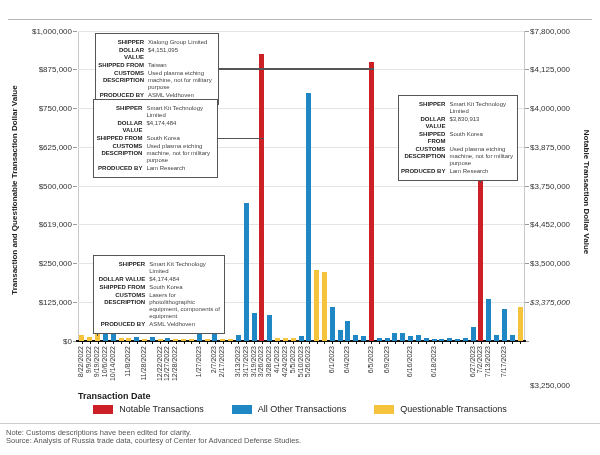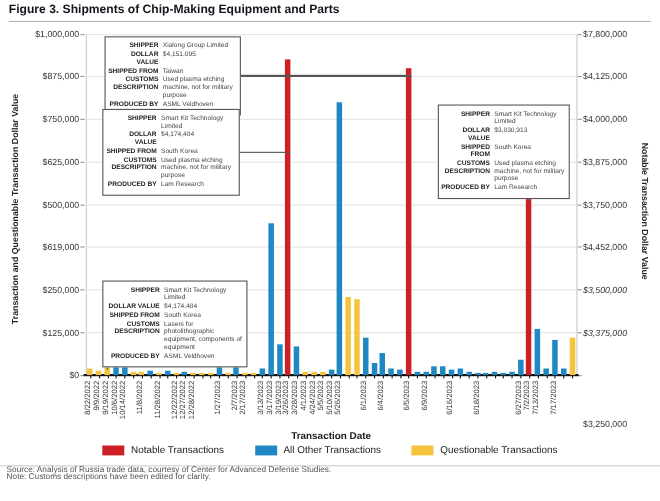--- a/index.html
+++ b/index.html
@@ -12,61 +12,60 @@
   .axis-baseline{position:absolute;height:2px;background:#111;}
   .ytick{position:absolute;font-size:8px;color:#333;white-space:nowrap;}
   .ytick.left{text-align:right;width:60px;}
   .ytick-dash{position:absolute;width:4px;height:1px;background:#999;}
   .yaxis-title{position:absolute;font-size:8px;font-weight:bold;color:#222;white-space:nowrap;}
   #ylab-left{left:14px;top:190px;transform:translate(-50%,-50%) rotate(-90deg);}
   #ylab-right{left:586px;top:192px;transform:translate(-50%,-50%) rotate(90deg);}
   .bar{position:absolute;bottom:0;}
   .xtickmark{position:absolute;width:1px;height:3px;background:#111;}
   .xlabel{position:absolute;font-size:7px;color:#333;writing-mode:vertical-rl;transform:rotate(180deg);white-space:nowrap;letter-spacing:0px;}
-  .xaxis-title{position:absolute;left:78px;width:446px;top:391px;text-align:center;font-size:9px;font-weight:bold;color:#1a1a1a;}
+  .xaxis-title{position:absolute;left:78px;width:446px;top:391px;text-align:left;font-size:9px;font-weight:bold;color:#1a1a1a;}
   .legend{position:absolute;left:0;right:0;top:404px;display:flex;justify-content:center;gap:28px;align-items:flex-end;}
   .legend-item{display:flex;align-items:center;gap:6px;}
   .legend-swatch{width:20px;height:9px;display:inline-block;}
   .legend-label{font-size:9px;color:#222;}
   .footer-rule{position:absolute;left:0;right:0;top:423px;height:1px;background:#cccccc;}
   .note{position:absolute;left:6px;font-size:7.5px;color:#555;}
   #note1{top:428px;}
-  #note2{top:422px;}
+  #note2{top:436px;}
   .annbox{position:absolute;background:#ffffff;border:1.5px solid #555;z-index:6;padding:4px 5px 4px 2px;box-sizing:border-box;}
   .annrow{display:grid;grid-template-columns:40% 60%;column-gap:4px;margin:1px 0;}
   .annlabel{font-size:6px;font-weight:bold;color:#222;text-align:right;line-height:7px;}
   .annval{font-size:6px;color:#444;line-height:7px;}
   .leader{position:absolute;background:#555;z-index:5;}
 </style>
 </head>
 <body>
 
 <div id="chart">
-  <div class="fig-title">Figure 3. Shipments of Chip-Making Equipment and Parts</div>
   <div class="title-rule"></div>
 
   <div class="yaxis-title" id="ylab-left">Transaction and Questionable Transaction Dollar Value</div>
   <div class="yaxis-title" id="ylab-right">Notable Transaction Dollar Value</div>
 
   <div id="plotlayer">
       <div class="plot-edge" style="left: 78px; top: 31px; height: 310px;"></div>
       <div class="plot-edge" style="left: 524px; top: 31px; height: 310px;"></div>
       <div class="ytick left" style="left: 12px; top: 336.5px;">$0</div>
       <div class="ytick-dash" style="left: 73px; top: 340.5px;"></div>
       <div class="ytick" style="left: 530px; top: 336.5px; margin-top: 44px;">$3,250,000</div>
       <div class="ytick-dash" style="left: 525px; top: 340.5px;"></div>
       <div class="gridline" style="left: 78px; width: 446px; top: 301.75px;"></div>
       <div class="ytick left" style="left: 12px; top: 297.75px;">$125,000</div>
       <div class="ytick-dash" style="left: 73px; top: 301.75px;"></div>
       <div class="ytick" style="left: 530px; top: 297.75px; font-style: italic;">$3,375,000</div>
       <div class="ytick-dash" style="left: 525px; top: 301.75px;"></div>
       <div class="gridline" style="left: 78px; width: 446px; top: 263px;"></div>
       <div class="ytick left" style="left: 12px; top: 259px;">$250,000</div>
       <div class="ytick-dash" style="left: 73px; top: 263px;"></div>
-      <div class="ytick" style="left: 530px; top: 259px; font-style: italic;">$3,500,000</div>
+      <div class="ytick" style="left: 530px; top: 259px;">$3,500,000</div>
       <div class="ytick-dash" style="left: 525px; top: 263px;"></div>
       <div class="gridline" style="left: 78px; width: 446px; top: 224.25px;"></div>
       <div class="ytick left" style="left: 12px; top: 220.25px;">$619,000</div>
       <div class="ytick-dash" style="left: 73px; top: 224.25px;"></div>
       <div class="ytick" style="left: 530px; top: 220.25px;">$4,452,000</div>
       <div class="ytick-dash" style="left: 525px; top: 224.25px;"></div>
       <div class="gridline" style="left: 78px; width: 446px; top: 185.5px;"></div>
       <div class="ytick left" style="left: 12px; top: 181.5px;">$500,000</div>
       <div class="ytick-dash" style="left: 73px; top: 185.5px;"></div>
       <div class="ytick" style="left: 530px; top: 181.5px;">$3,750,000</div>

